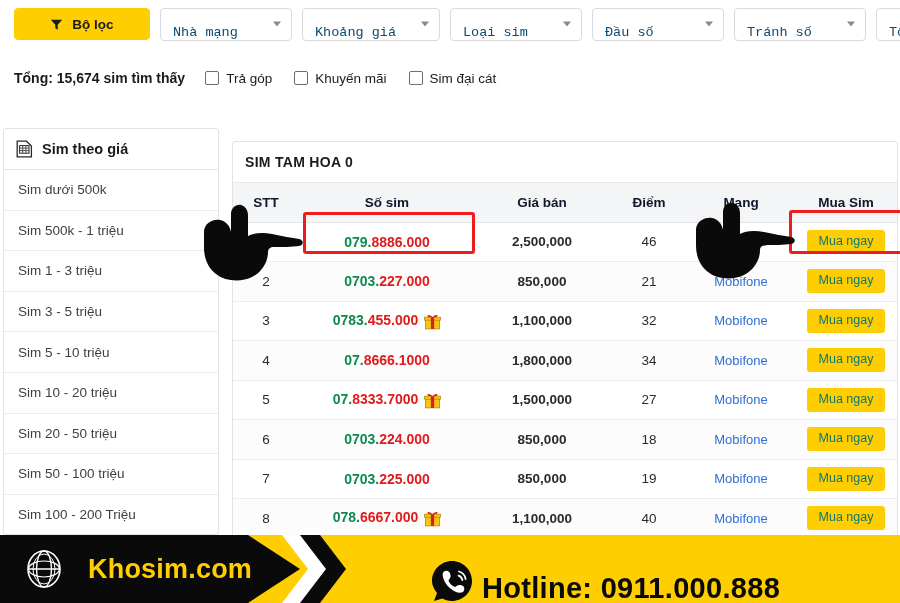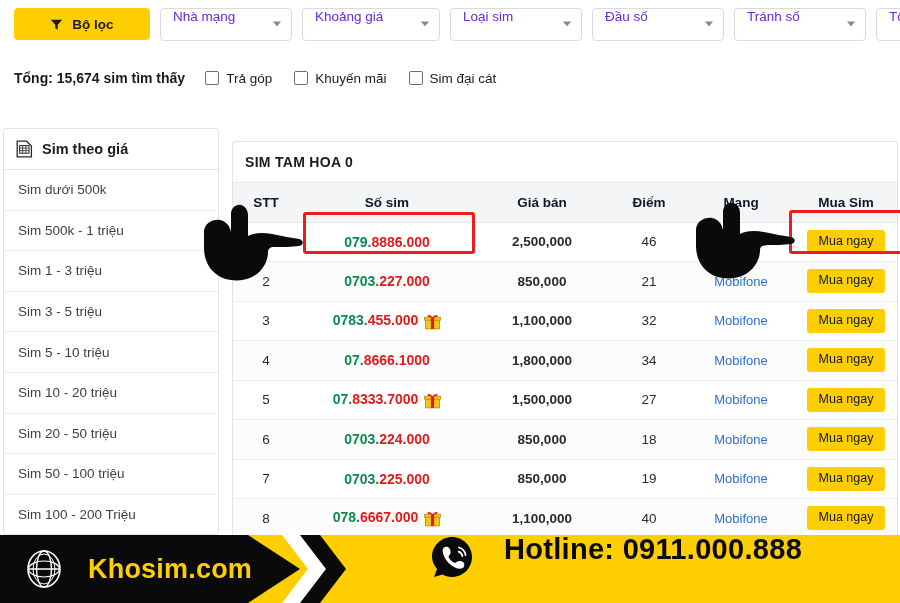--- a/index.html
+++ b/index.html
@@ -18,24 +18,24 @@
     background:#fff; overflow:hidden;
   }
   .filter-main {
     display:flex; align-items:center; justify-content:center; gap:9px;
     background:#FFCE00; border:1px solid #FFCE00; border-radius:4px;
     height:32px; min-width:136px; padding:0 16px;
     font-size:13.5px; font-weight:700; color:#1b1b1b; flex:0 0 auto;
   }
   .funnel { width:13px; height:13px; display:block; flex:0 0 auto; }
   .dropdown {
-    position:relative; display:flex; align-items:flex-start;
+    position:relative; display:flex; align-items:flex-end;
     height:33px; min-width:132px; padding:0 24px 0 12px;
     background:#fff; border:1px solid #d9dadd; border-radius:4px;
-    font-size:13.5px; color:#6d28d9; flex:0 0 auto;
+    font-size:13.5px; color:#0c4a6e; flex:0 0 auto;font-family:Liberation Mono, monospace;
   }
   .dropdown.wide { min-width:138px; }
   .caret {
     position:absolute; right:10px; top:50%; transform:translateY(-50%);
     width:0; height:0; border-left:4px solid transparent;
     border-right:4px solid transparent; border-top:5px solid #8a8a8a;
   }
 
   
   .totalsrow {
@@ -94,21 +94,21 @@
   .col-mang { width:104px; }
   .col-mua { width:106px; }
   .simnum { font-weight:700; font-size:14px; white-space:nowrap; }
   .sg { color:#0c8a4d;text-align:right; }
   .sr { color:#e01b1b; }
   .gift { display:inline-block; vertical-align:middle; margin-left:6px; }
   .price { font-weight:700; }
   .mang { color:#2f6fd0; font-size:13px; }
   .buybtn {
     display:inline-block; background:#FFCE00; border-radius:3px;
-    padding:5px 9px; font-size:12.5px; color:#0f172a; font-weight:400;
+    padding:5px 9px; font-size:12.5px; color:#0f766e; font-weight:400;
     min-width:78px; text-align:center; line-height:1.1;
   }
 
   
   .redbox {
     position:absolute; border:3px solid #ef1c1c; border-radius:3px;
     pointer-events:none; z-index:6;
   }
   #redbox-sim  { left:303px; top:212px; width:172px; height:42px; }
   #redbox-buy  { left:789px; top:210px; width:122px; height:44px; }
@@ -130,21 +130,21 @@
   .globe { width:40px; height:40px; flex:0 0 auto; }
   .brand {
     font-size:27px; font-weight:700; color:#FFCE00;
     letter-spacing:.2px; line-height:1;
   }
   .chev { position:absolute; top:0; height:68px; }
   .chev-w { left:282px; width:46px; }
   .chev-b { left:300px; width:46px; }
   .foot-right {
     position:absolute; left:430px; top:0; height:68px;
-    display:flex; align-items:flex-start; gap:30px;
+    display:flex; align-items:flex-end; gap:8px;
   }
   .phone-ic { width:44px; height:44px; flex:0 0 auto; }
   .hotline {
     font-size:29px; font-weight:700; color:#0a0a0a;
     letter-spacing:.3px; white-space:nowrap; line-height:1;
   }
 </style>
 </head>
 <body>
 

